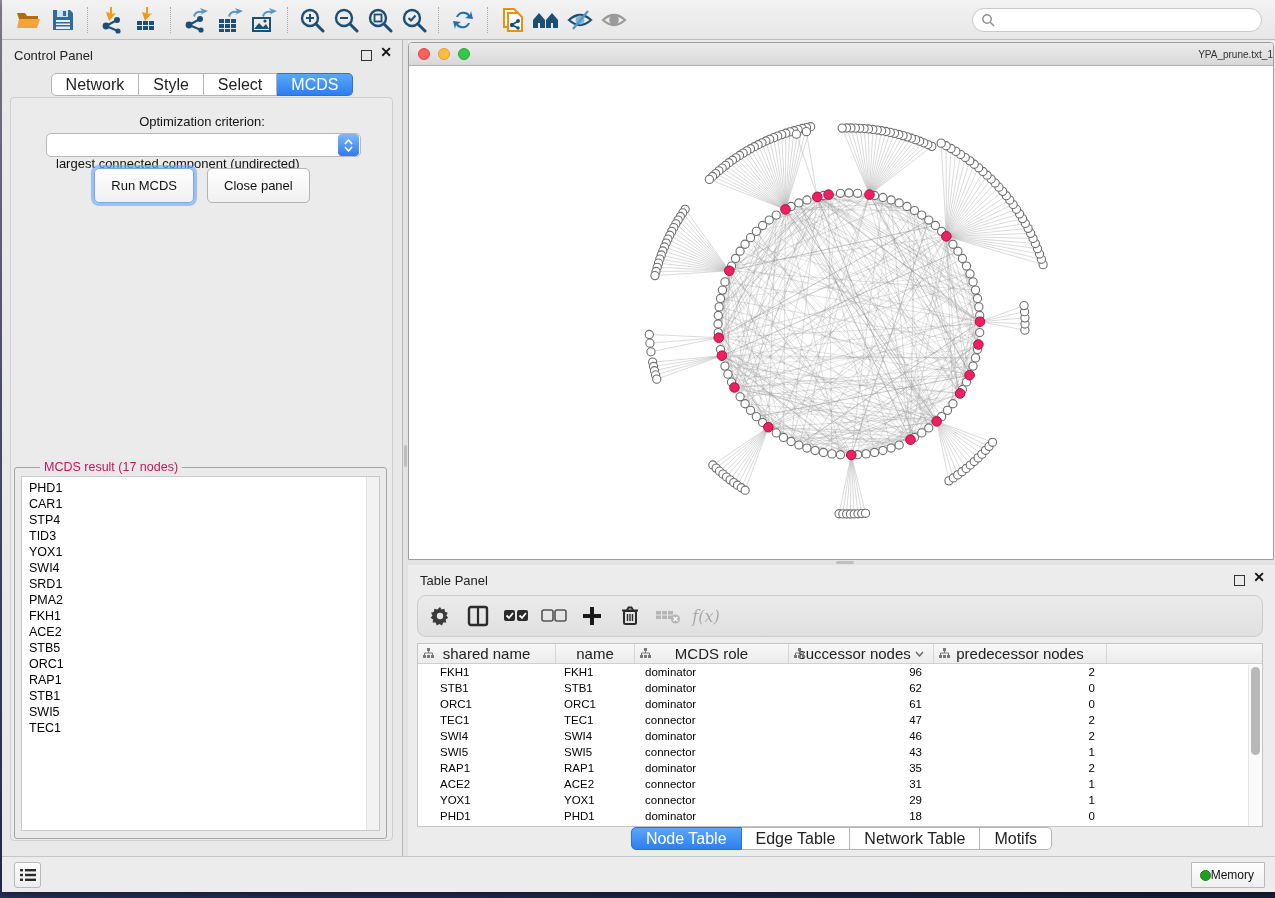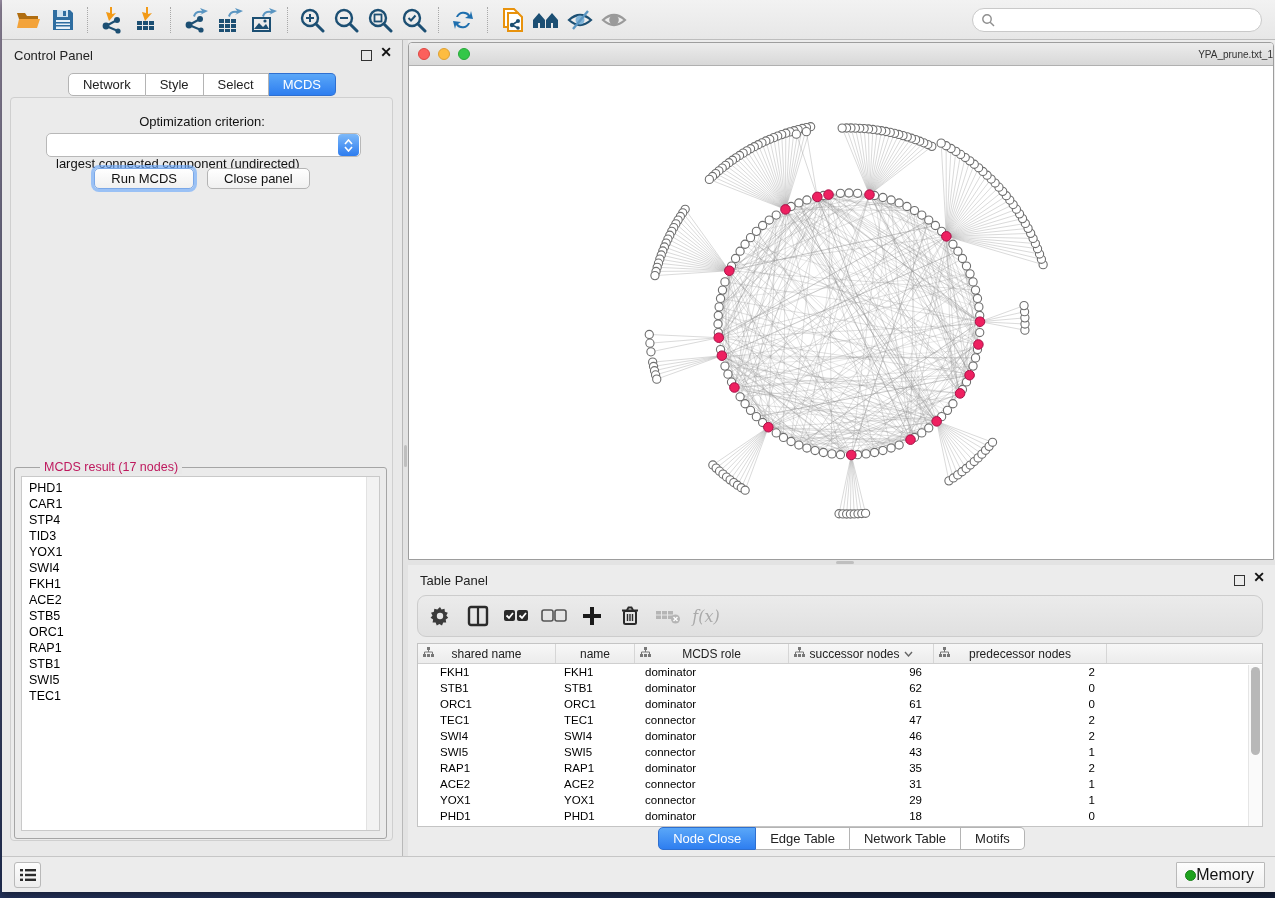--- a/index.html
+++ b/index.html
@@ -41,21 +41,21 @@
   .panel-title { position:absolute; left:12px; top:8px; font-size:13px; color:#222; }
   .win-icons { position:absolute; right:10px; top:7px; display:flex; gap:8px; }
   .float-glyph { width:11px; height:11px; border:1.6px solid #333; display:inline-block; }
   .close-glyph { font-size:14px; font-weight:bold; color:#111; line-height:11px; }
   
   .seg-tabs { position:absolute; left:0; right:0; display:flex; justify-content:center; }
   .cp-tabs { top:33px; }
   .seg {
     height:23px; display:flex; align-items:center; justify-content:center;
     background:#fff; border:1px solid #b4b4b4; border-left:none;
-    font-size:13px; color:#222; padding:0 14px; min-width:56px;
+    font-size:16px; color:#222; padding:0 14px; min-width:56px;
   }
   .seg:first-child { border-left:1px solid #b4b4b4; border-radius:5px 0 0 5px; }
   .seg:last-child { border-radius:0 5px 5px 0; }
   .seg.active { background:linear-gradient(#5aa7f8,#2e7ef0); border-color:#2e6fd0; color:#fff; }
   .cp-content {
     position:absolute; left:8px; right:9px; top:57px; bottom:15px;
     background:#ebebeb; border:1px solid #cfcfcf; border-radius:4px;
   }
   .opt-label { position:absolute; top:74px; left:0; right:0; text-align:center; font-size:13px; color:#111; }
   .dropdown {
@@ -64,21 +64,21 @@
     display:flex; align-items:center;
   }
   .dropdown .val { flex:1; font-size:13px; color:#111; padding-left:9px; white-space:nowrap; overflow:hidden;margin-top:36px; }
   .dd-step {
     width:21px; height:22px; border-radius:4px; margin-right:1px;
     background:linear-gradient(#7db9f9,#2d7cef);
     display:flex; flex-direction:column; align-items:center; justify-content:center; gap:1px;
   }
   .btn-row { position:absolute; top:128px; left:0; right:0; display:flex; justify-content:center; gap:13px; }
   .mac-btn {
-    height:21px; padding:0 16px; background:linear-gradient(#ffffff,#f0f0f0);
+    height:35px; padding:0 16px; background:linear-gradient(#ffffff,#f0f0f0);
     border:1px solid #b4b4b4; border-radius:5px; font-size:13px; color:#111;
     font-family:"Liberation Sans",sans-serif;
   }
   .mac-btn.focused { box-shadow:0 0 0 3px rgba(110,170,250,.65); border-color:#7aa8e8; }
   .groupbox {
     position:absolute; left:12px; right:15px; top:427px; height:372px;
     border:1px solid #a5a5a5; border-radius:3px;
   }
   .groupbox .legend {
     position:absolute; left:25px; top:-8px; background:#e9e9e9;
@@ -116,21 +116,21 @@
   }
   .tp-ic { width:28px; height:28px; display:flex; align-items:center; justify-content:center; }
   .fx { font-family:"DejaVu Serif",serif; font-style:italic; font-size:16px; color:#aaa; }
   .table-wrap {
     position:absolute; left:9px; right:12px; top:78px; height:184px;
     background:#fff; border:1px solid #c4c4c4; overflow:hidden;
   }
   .thead { display:flex; height:20px; background:linear-gradient(#f7f7f7,#ececec); border-bottom:1px solid #cfcfcf; }
   .th {
     display:flex; align-items:center; justify-content:center; gap:4px;
-    font-size:12px; color:#222; border-right:1px solid #d6d6d6; position:relative;
+    font-size:15px; color:#222; border-right:1px solid #d6d6d6; position:relative;
   }
   .th .tree-ic { position:absolute; left:5px; }
   .c1{width:138px}.c2{width:79px}.c3{width:154px}.c4{width:145px}.c5{width:173px}.c6{flex:1;border-right:none}
   .tbody { position:relative; }
   .trow { display:flex; height:16px; }
   .td { font-size:11.5px; color:#000; line-height:16px; white-space:nowrap; }
   .td.c1 { padding-left:22px; }
   .td.c2 { padding-left:8px; }
   .td.c3 { padding-left:10px; }
   .td.c4 { text-align:right; padding-right:12px; }
@@ -143,21 +143,21 @@
     background:#ececec; border-top:1px solid #c6c6c6;
   }
   .list-btn {
     position:absolute; left:12px; top:5px; width:27px; height:26px;
     background:linear-gradient(#fdfdfd,#ededed); border:1px solid #b9b9b9; border-radius:3px;
     display:flex; align-items:center; justify-content:center;
   }
   .memory-btn {
     position:absolute; right:10px; top:5px; height:26px; padding:0 10px 0 8px;
     background:linear-gradient(#fdfdfd,#efefef); border:1px solid #b9b9b9; border-radius:1px;
-    display:flex; align-items:center; gap:0; font-size:16px; color:#111;
+    display:flex; align-items:center; gap:0; font-size:12px; color:#111;
   }
   .memdot { width:11px; height:11px; border-radius:50%; background:#1ea21e; border:1px solid #168016; }
 </style>
 </head>
 <body>
 
 <div class="app">
 
   <div class="toolbar">
     <div class="tbtn">
@@ -345,20 +345,22 @@
         <span class="legend">MCDS result (17 nodes)</span>
         <div class="result-list">
           <div class="result-items">
 
           <div>PHD1</div>
               <div>CAR1</div>
               <div>STP4</div>
               <div>TID3</div>
               <div>YOX1</div>
               <div>SWI4</div>
+              <div>SRD1</div>
+              <div>PMA2</div>
               <div>FKH1</div>
               <div>ACE2</div>
               <div>STB5</div>
               <div>ORC1</div>
               <div>RAP1</div>
               <div>STB1</div>
               <div>SWI5</div>
               <div>TEC1</div>
             </div>
           <div class="result-scroll"></div>
@@ -1309,21 +1311,21 @@
               <div class="td c5">0</div>
               <div class="td c6"></div>
             </div>
             </div>
           <div class="vscroll">
               <div class="thumb"></div>
             </div>
         </div>
 
         <div class="seg-tabs tp-tabs" style="position:absolute;">
-          <div class="seg active">Node Close</div>
+          <div class="seg active">Node Table</div>
           <div class="seg">Edge Table</div>
           <div class="seg">Network Table</div>
           <div class="seg">Motifs</div>
         </div>
       </div>
     </div>
   </div>
 
   <div class="statusbar">
     <div class="list-btn">

